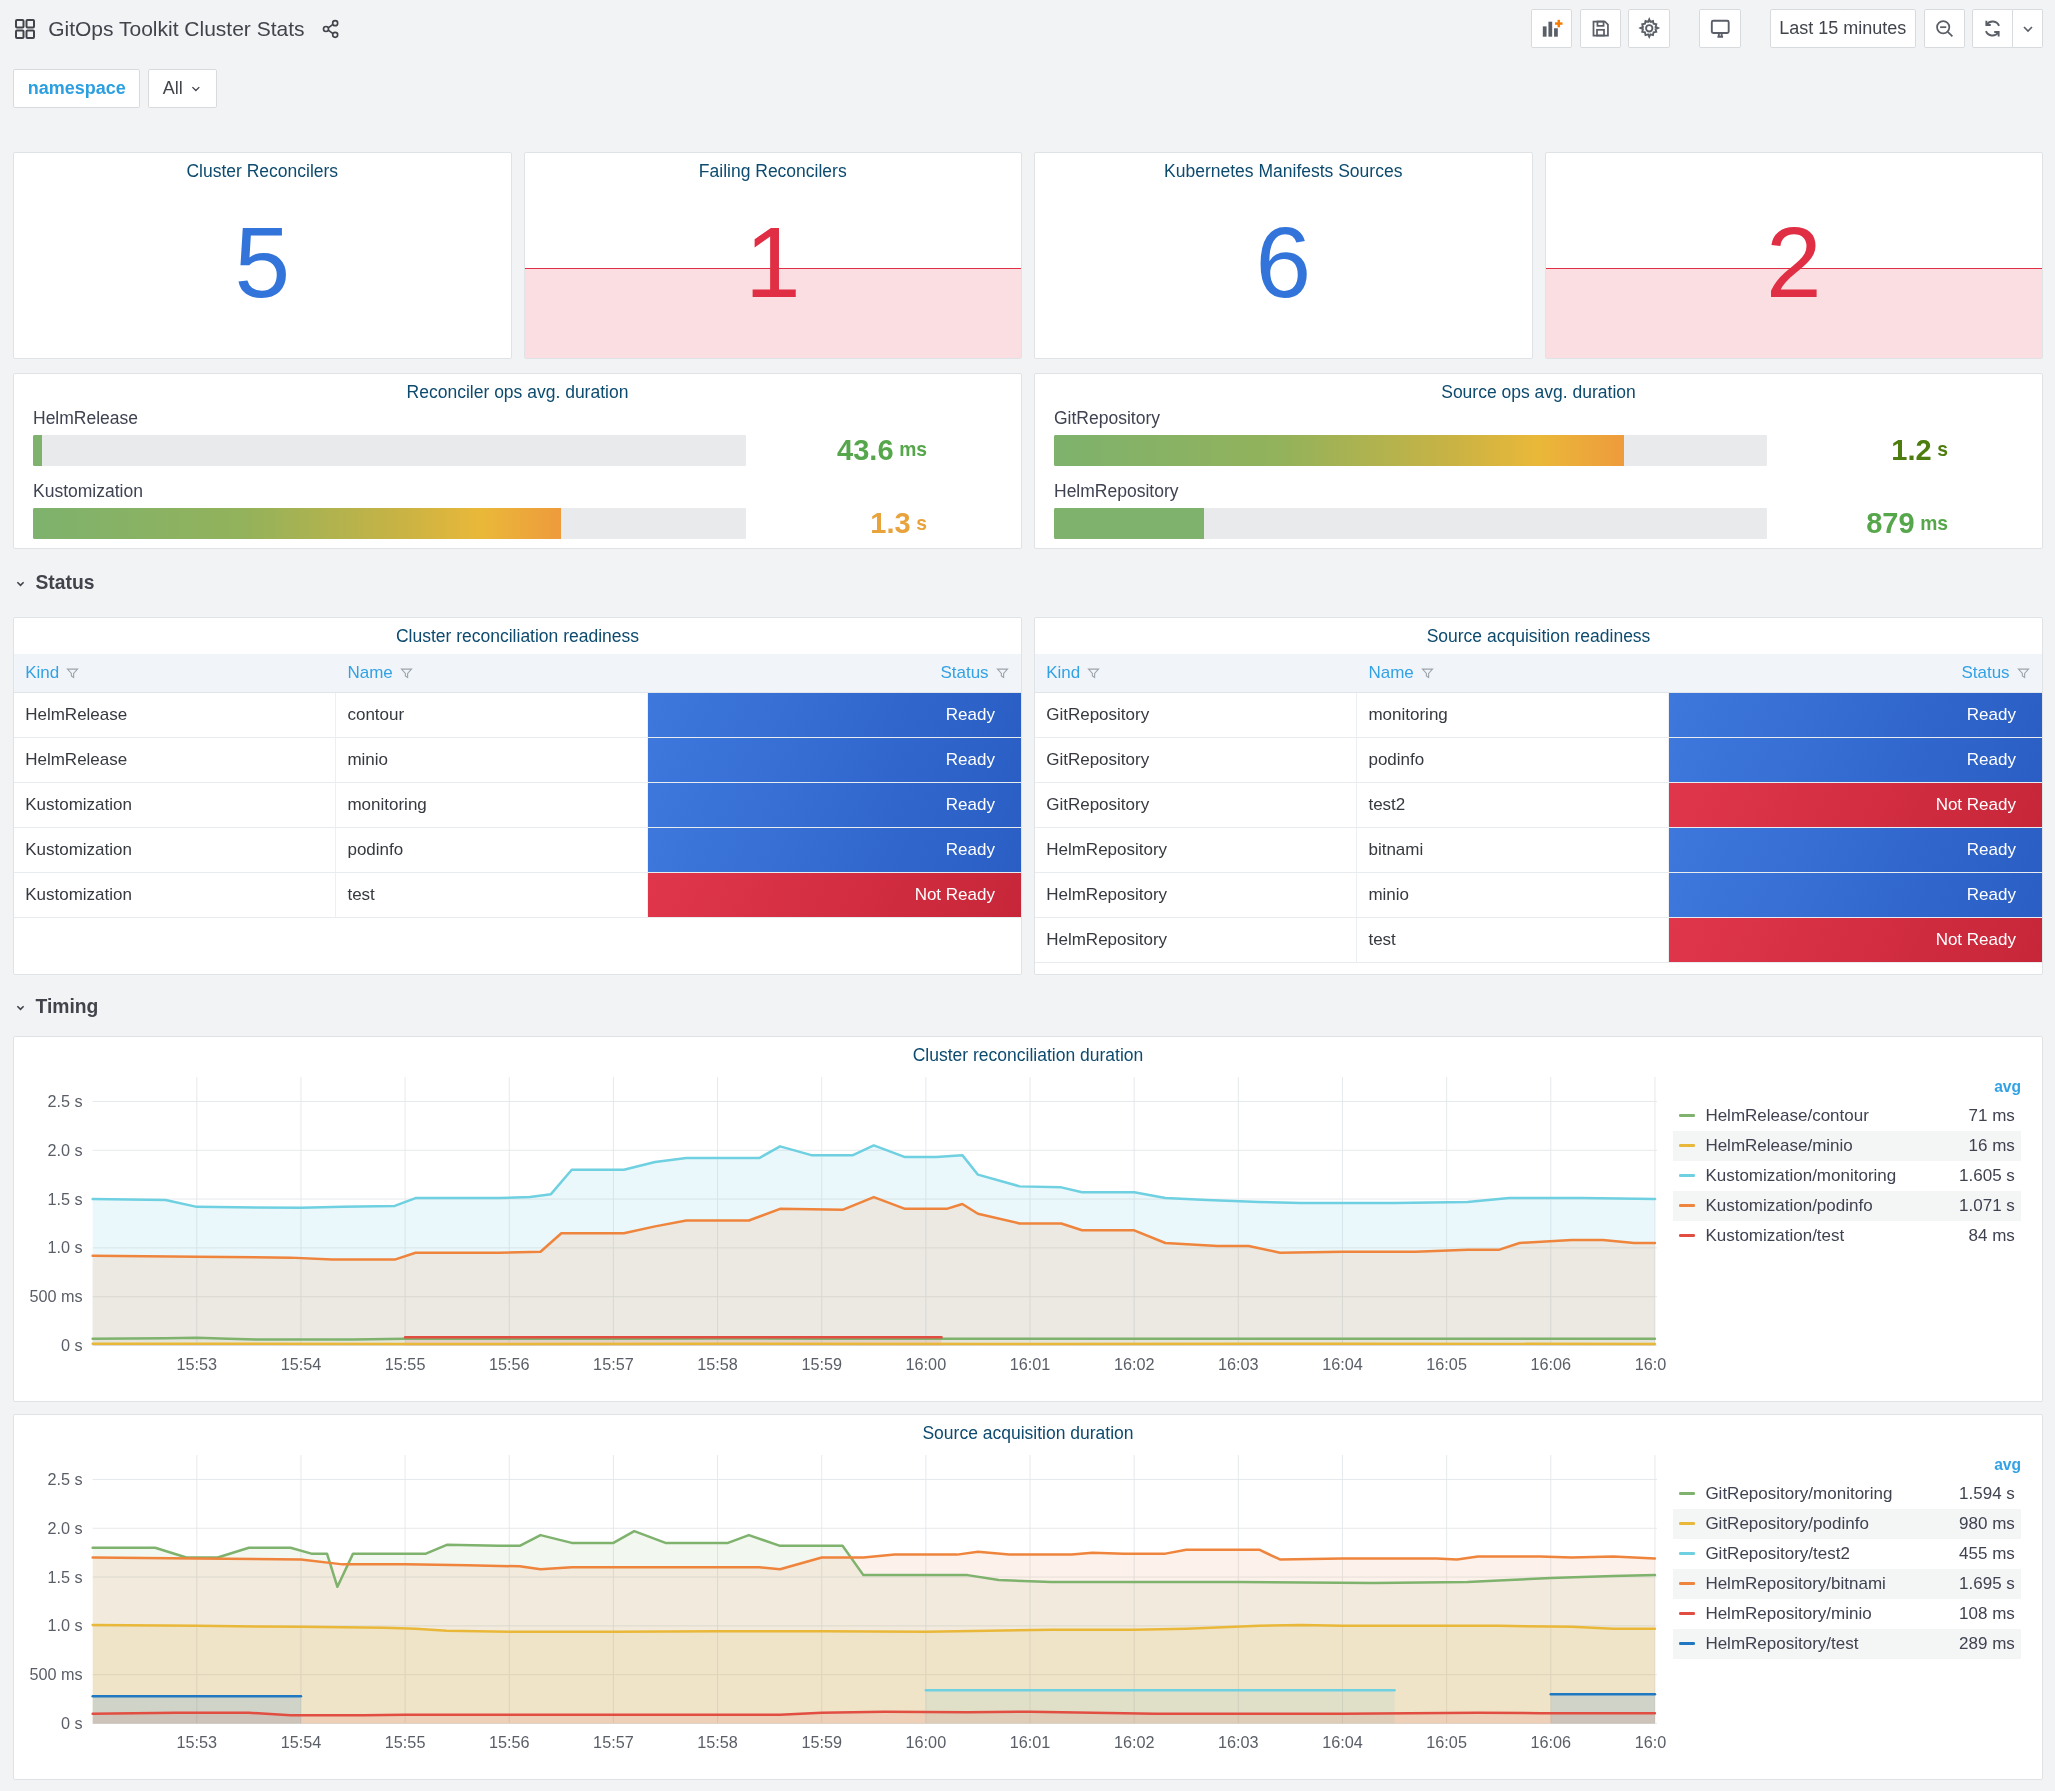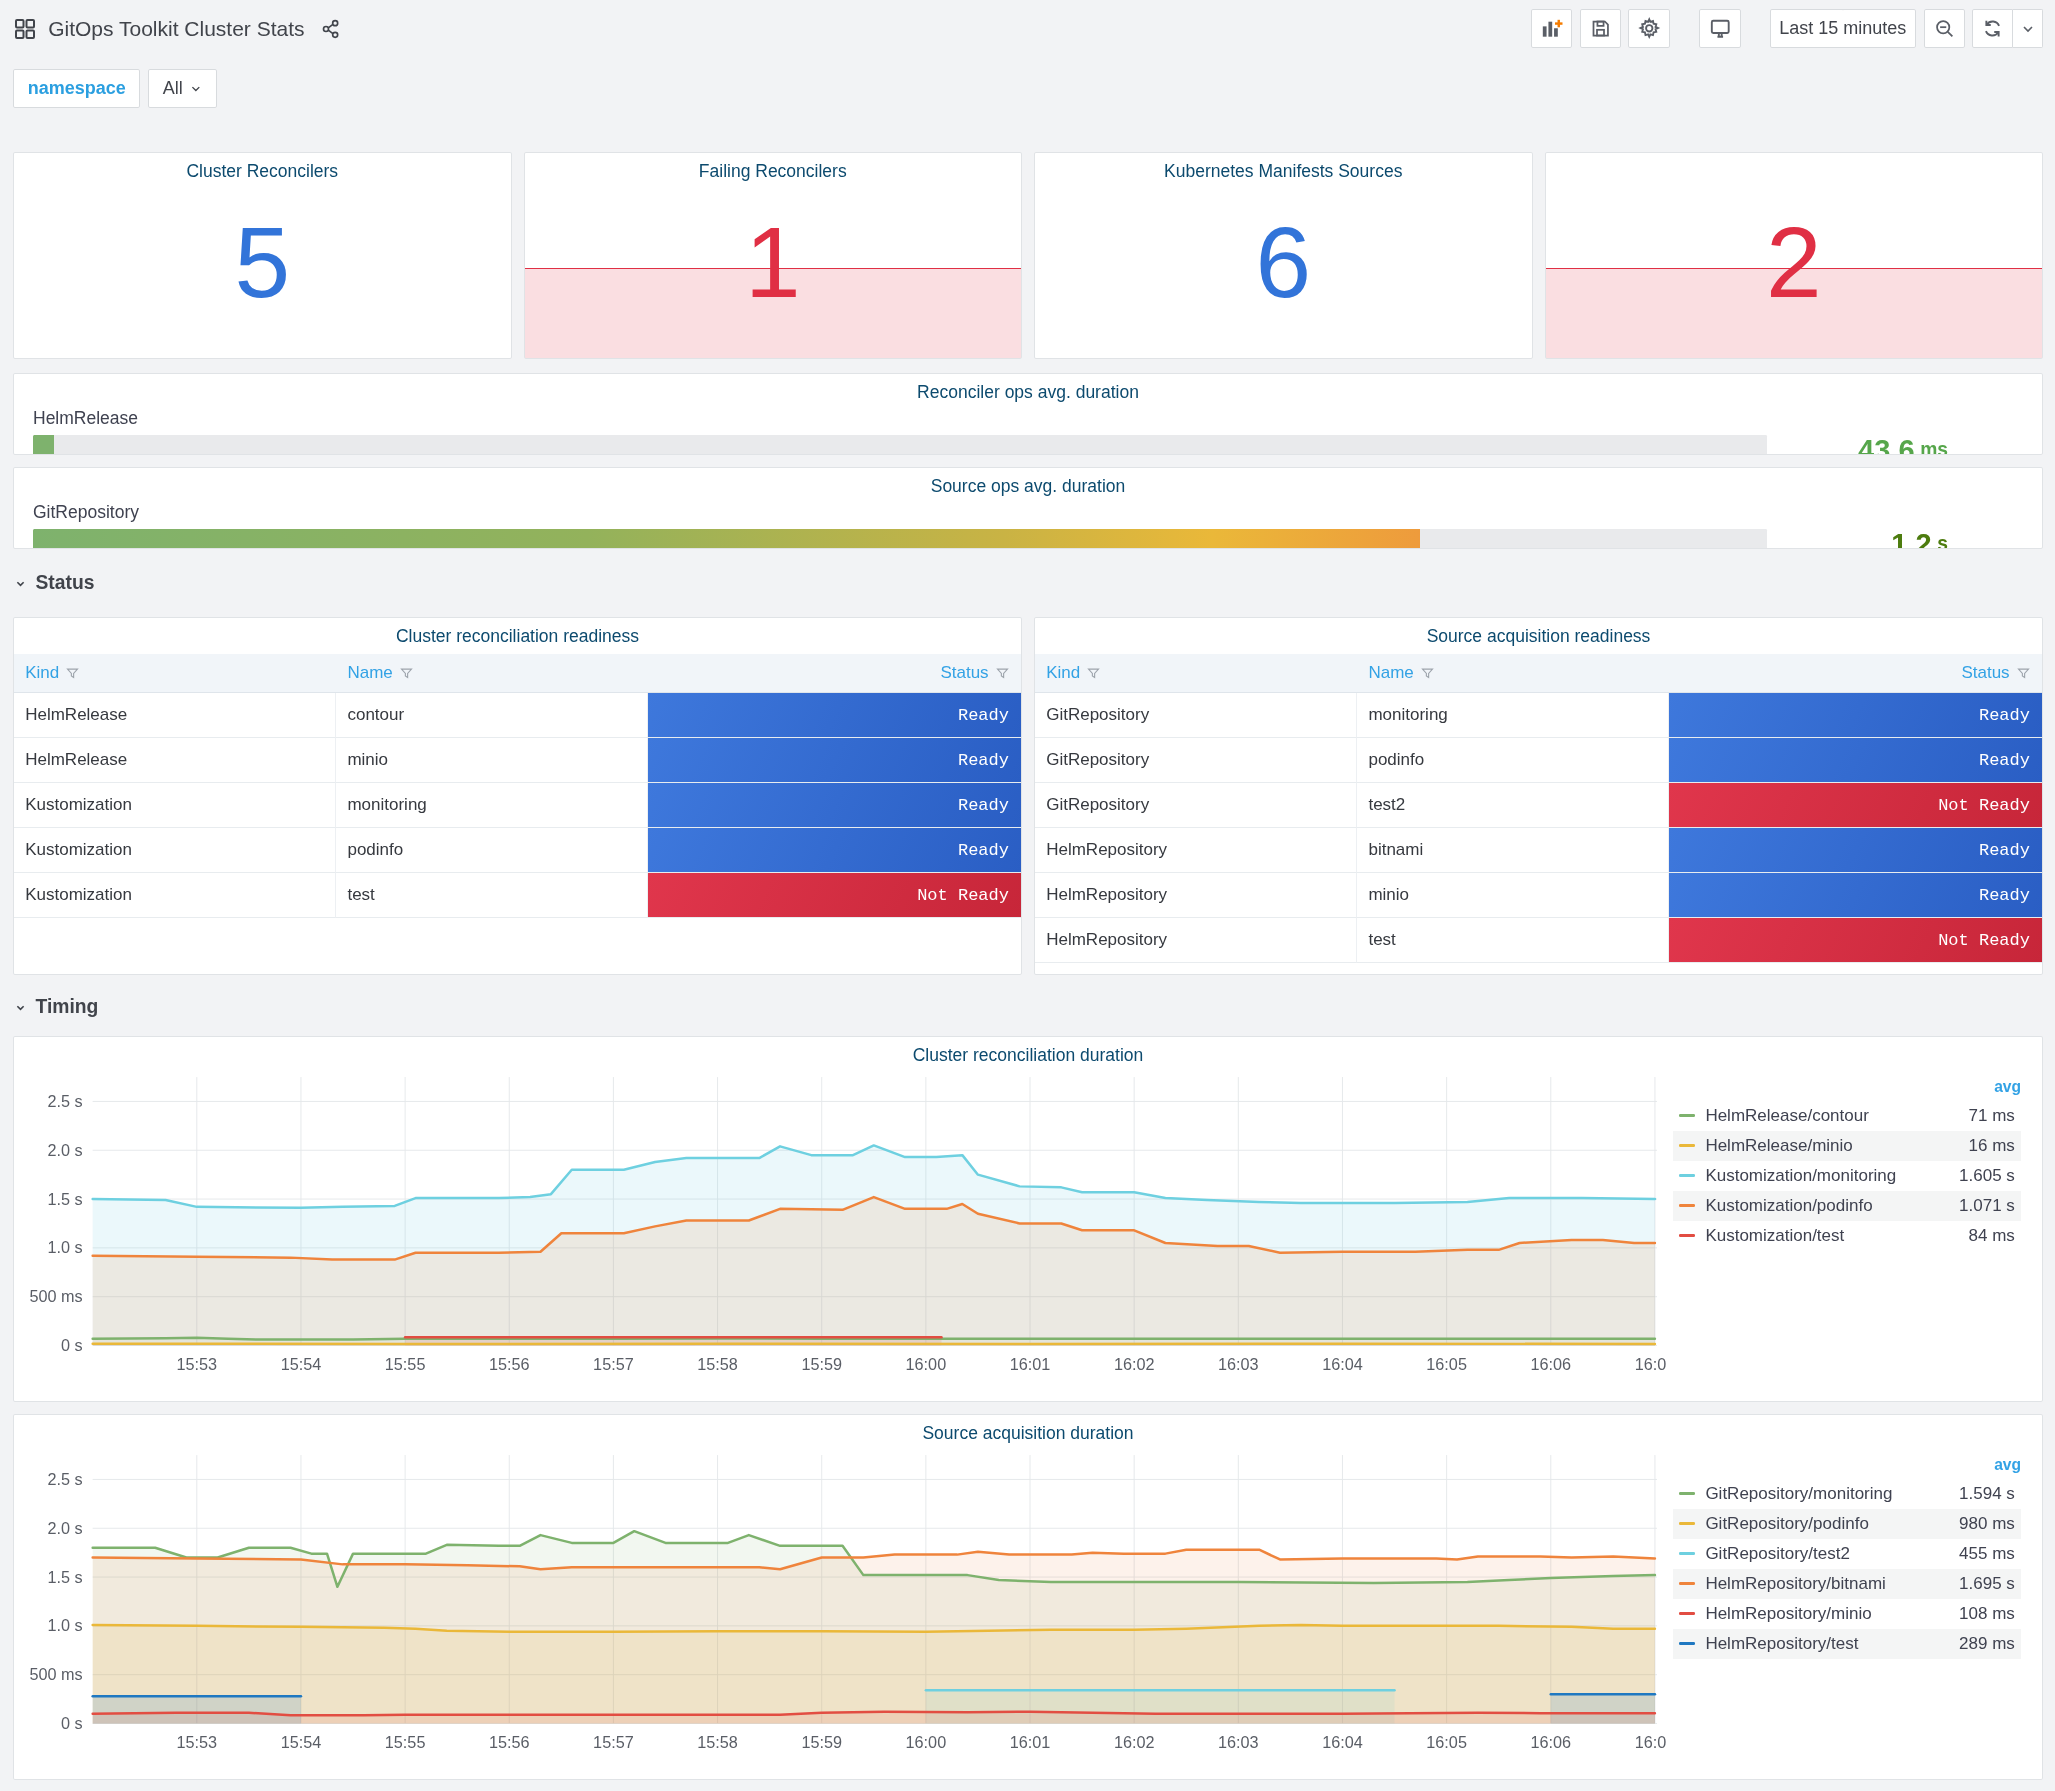--- a/index.html
+++ b/index.html
@@ -24,21 +24,21 @@
   .varbox { height:39px; background:#fff; border:0.6px solid #D8DBDE; border-radius:1.9px; display:flex; align-items:center; padding:0 13.7px; font-size:18px; cursor:pointer; }
   .var-label { color:#2B9FE0; font-weight:600; }
   .var-value { color:#41444B; display:flex; align-items:center; gap:6.2px; }
 
   
   .panel { background:#fff; border:0.6px solid #E0E3E6; border-radius:1.9px; position:relative; overflow:hidden; }
   .panel-title { height:30px; display:flex; align-items:center; justify-content:center; font-size:17.5px; font-weight:500; color:#0c4a6e; padding-top:6.2px; cursor:pointer; }
 
   
   .row-stats  { position:absolute; top:152px; left:13px; right:13px; height:207px; display:grid; grid-template-columns:repeat(4,1fr); gap:12px; }
-  .row-gauges { position:absolute; top:373px; left:13px; right:13px; height:176px; display:grid; grid-template-columns:1fr; gap:12px; }
+  .row-gauges { position:absolute; top:373px; left:13px; right:13px; height:176px; display:grid; grid-template-columns:1fr 1fr; gap:12px; }
   .row-tables { position:absolute; top:617px; left:13px; right:13px; height:358px; display:grid; grid-template-columns:1fr 1fr; gap:12px; }
   .chart-panel1 { position:absolute; top:1036px; left:13px; right:13px; height:366px; }
   .chart-panel2 { position:absolute; top:1414px; left:13px; right:13px; height:366px; }
 
   .section-head { position:absolute; left:13px; display:flex; align-items:center; gap:7.5px; font-size:19.3px; font-weight:600; color:#41444B; cursor:pointer; }
   .section-head svg { color:#41444B; }
 
   
   .stat-value { position:absolute; top:53%; left:0; right:0; transform:translateY(-50%); text-align:center; font-size:100px; font-weight:500; line-height:1; z-index:2; }
   .stat-fill { position:absolute; left:0; right:0; bottom:0; height:44%; border-top:1.9px solid #E02F44; z-index:1; }
@@ -53,21 +53,21 @@
   .gauge-value .unit { font-size:19.3px; margin-left:5.6px; }
 
   
   .tbl { margin-top:6.2px; }
   .tbl-grid { display:grid; grid-template-columns:32% 31% 37%; }
   .th { height:39px; background:#F1F5F9; display:flex; align-items:center; gap:6.2px; padding:0 11.2px; font-size:17px; font-weight:500; color:#33A2E5; border-bottom:0.6px solid #DFE5EB; cursor:pointer; }
   .th.right { justify-content:flex-end; }
   .th .funnel { color:#9DA4AC; }
   .td { height:45px; display:flex; align-items:center; padding:0 11.2px; font-size:17px; color:#36393F; border-bottom:0.6px solid #E8ECEF; border-right:0.6px solid #EDF0F3; }
   .td.status { padding:0; border-right:none; }
-  .status-pill { width:100%; height:100%; display:flex; align-items:center; justify-content:flex-end; padding-right:12px; color:#fff; font-size:17px;font-family:Liberation Mono, monospace; }
+  .status-pill { width:100%; height:100%; display:flex; align-items:center; justify-content:flex-end; padding-right:26px; color:#fff; font-size:17px; }
   .status-ready    { background:linear-gradient(115deg,#3E78DC 0%, #2A5EC4 100%); }
   .status-notready { background:linear-gradient(115deg,#E0364C 0%, #C72639 100%); }
 
   
   .chart-content { display:flex; padding:0 5px; }
   .chart-svg-holder { flex:0 0 auto; }
   .legend { flex:1; margin-top:6.2px; padding:0 16px 0 6.2px; }
   .legend-head { text-align:right; font-size:15.6px; font-weight:700; color:#33A2E5; height:27.5px; display:flex; align-items:center; justify-content:flex-end; cursor:pointer; }
   .legend-row { display:flex; align-items:center; height:30px; padding:0 6.2px; font-size:17px; color:#3F4250; cursor:pointer; }
   .legend-row.stripe { background:#F4F5F5; }

